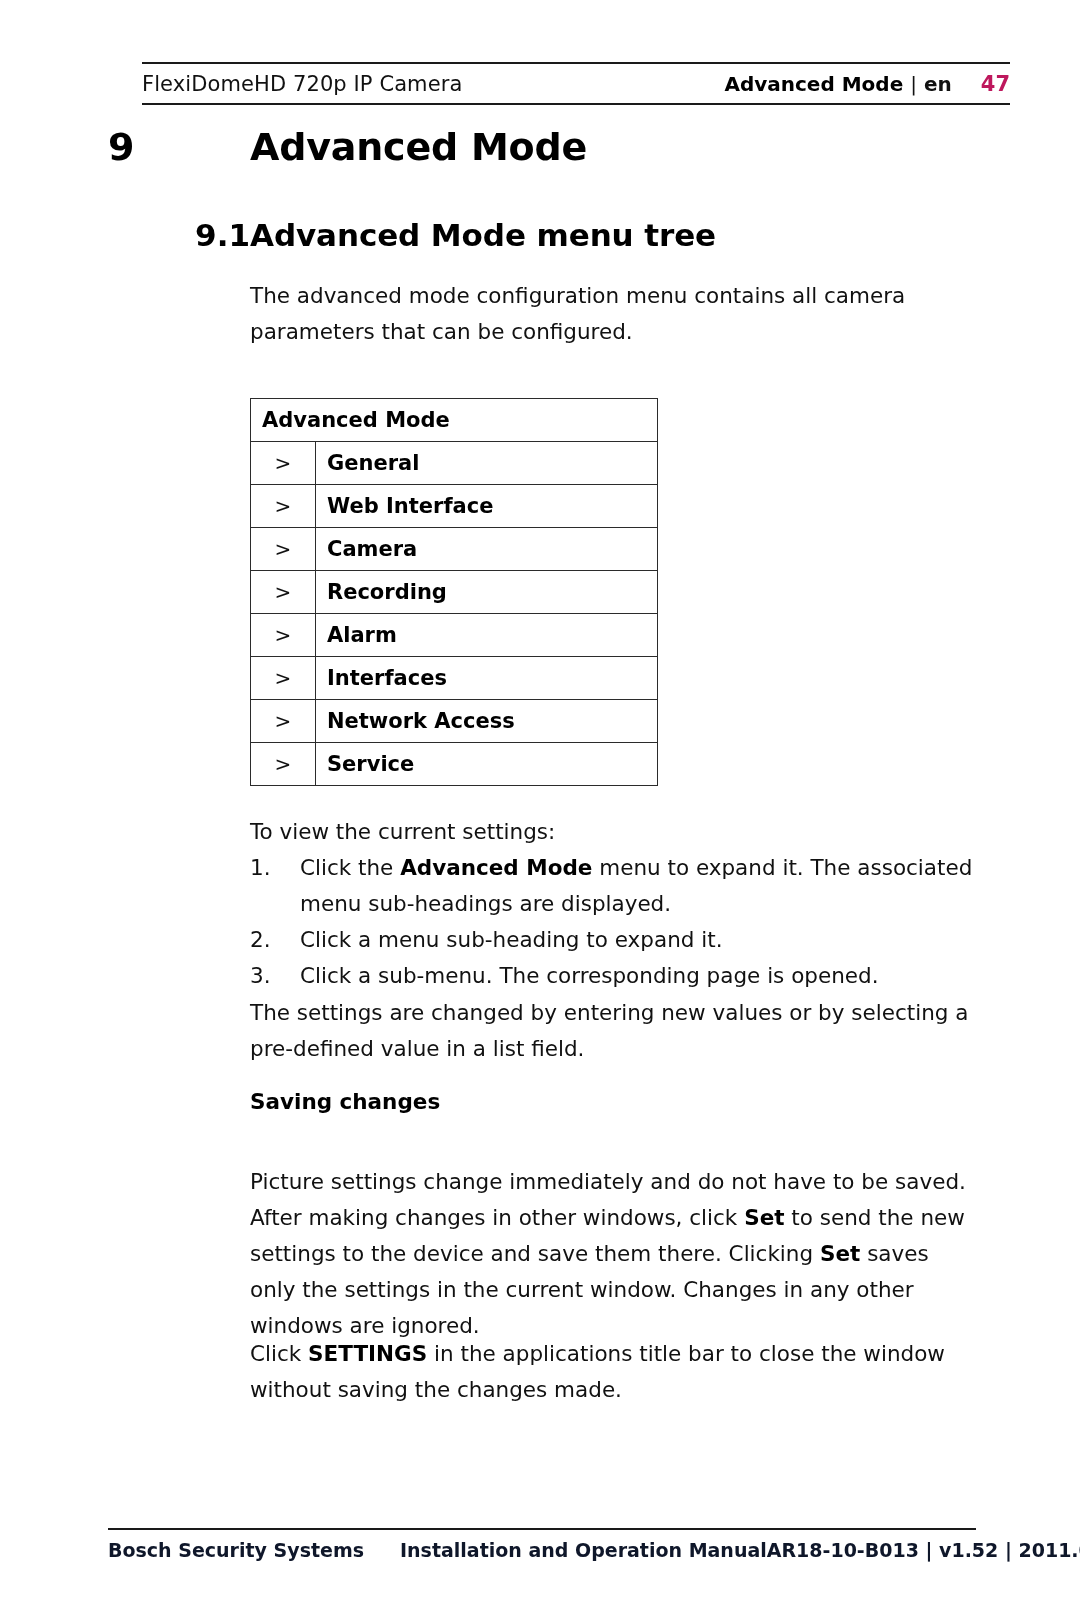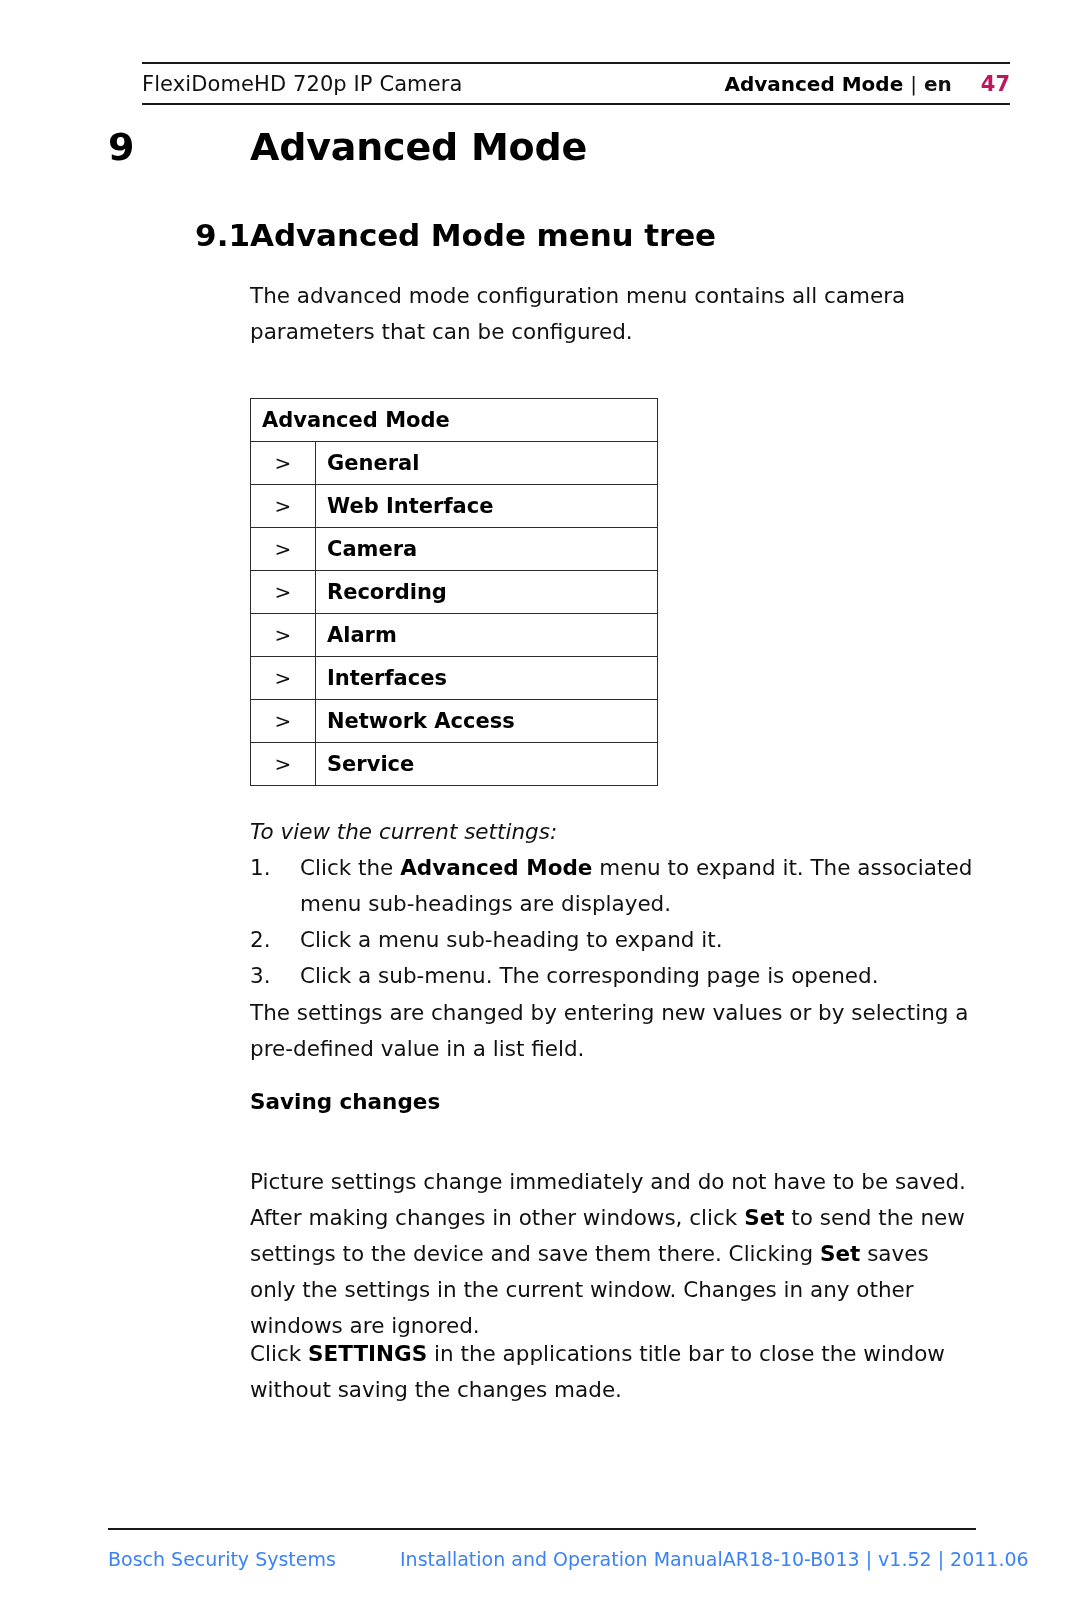--- a/index.html
+++ b/index.html
@@ -165,21 +165,21 @@
   }
   .menu-label-cell {
     padding-left: 11px !important;
     height: 42px;
     font-size: 21px;
     font-weight: 700;
     color: #000;
   }
 
   
-  .proc-lead { top: 814px; font-style: italic; }
+  .proc-lead { top: 814px; }
 
   .olist {
     position: absolute;
     left: 250px;
     top: 850px;
     width: 726px;
   }
   .olist-item {
     display: flex;
     font-size: 21.5px;
@@ -213,25 +213,26 @@
   b, strong { font-weight: 700; color: #000; }
 
   
   .footer {
     position: absolute;
     left: 108px;
     top: 1528px;
     width: 868px;
     border-top: 2.5px solid #1a1a1a;
     box-sizing: border-box;
-    padding-top: 18px;
+    padding-top: 9px;
     display: flex;
     align-items: baseline;
     font-size: 19px;
-    color: #3b82f6;
+    color: #0f172a;
+    font-weight: bold;
   }
   .footer-left {
     flex: 0 0 292px;
     white-space: nowrap;
   }
   .footer-mid {
     flex: 0 0 300px;
     white-space: nowrap;
   }
   .footer-right {

